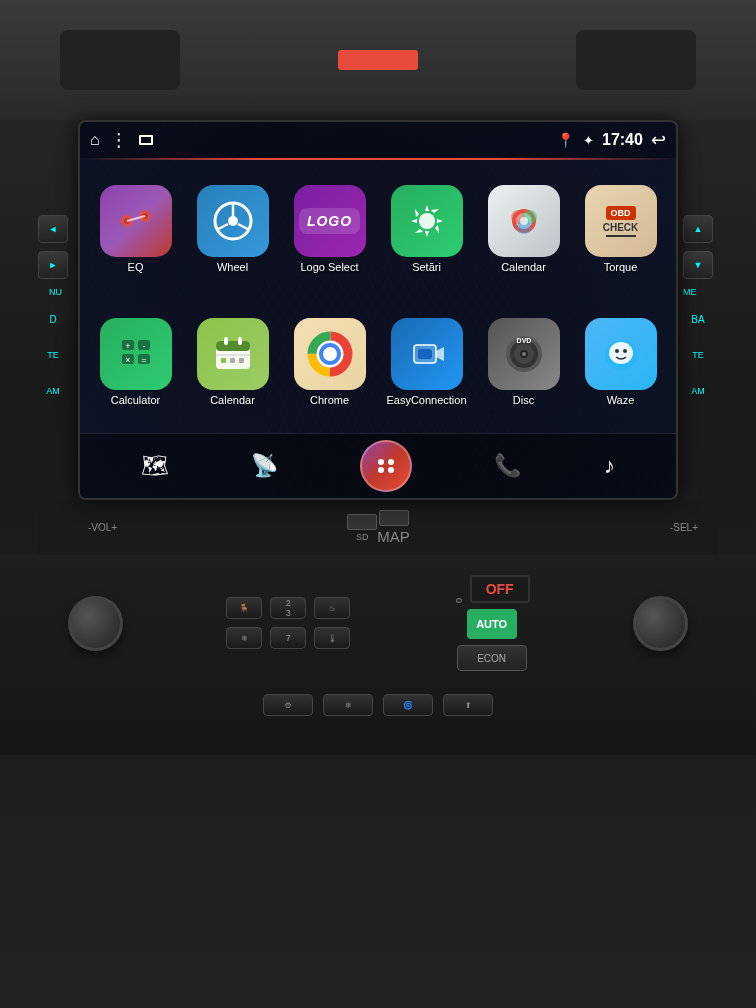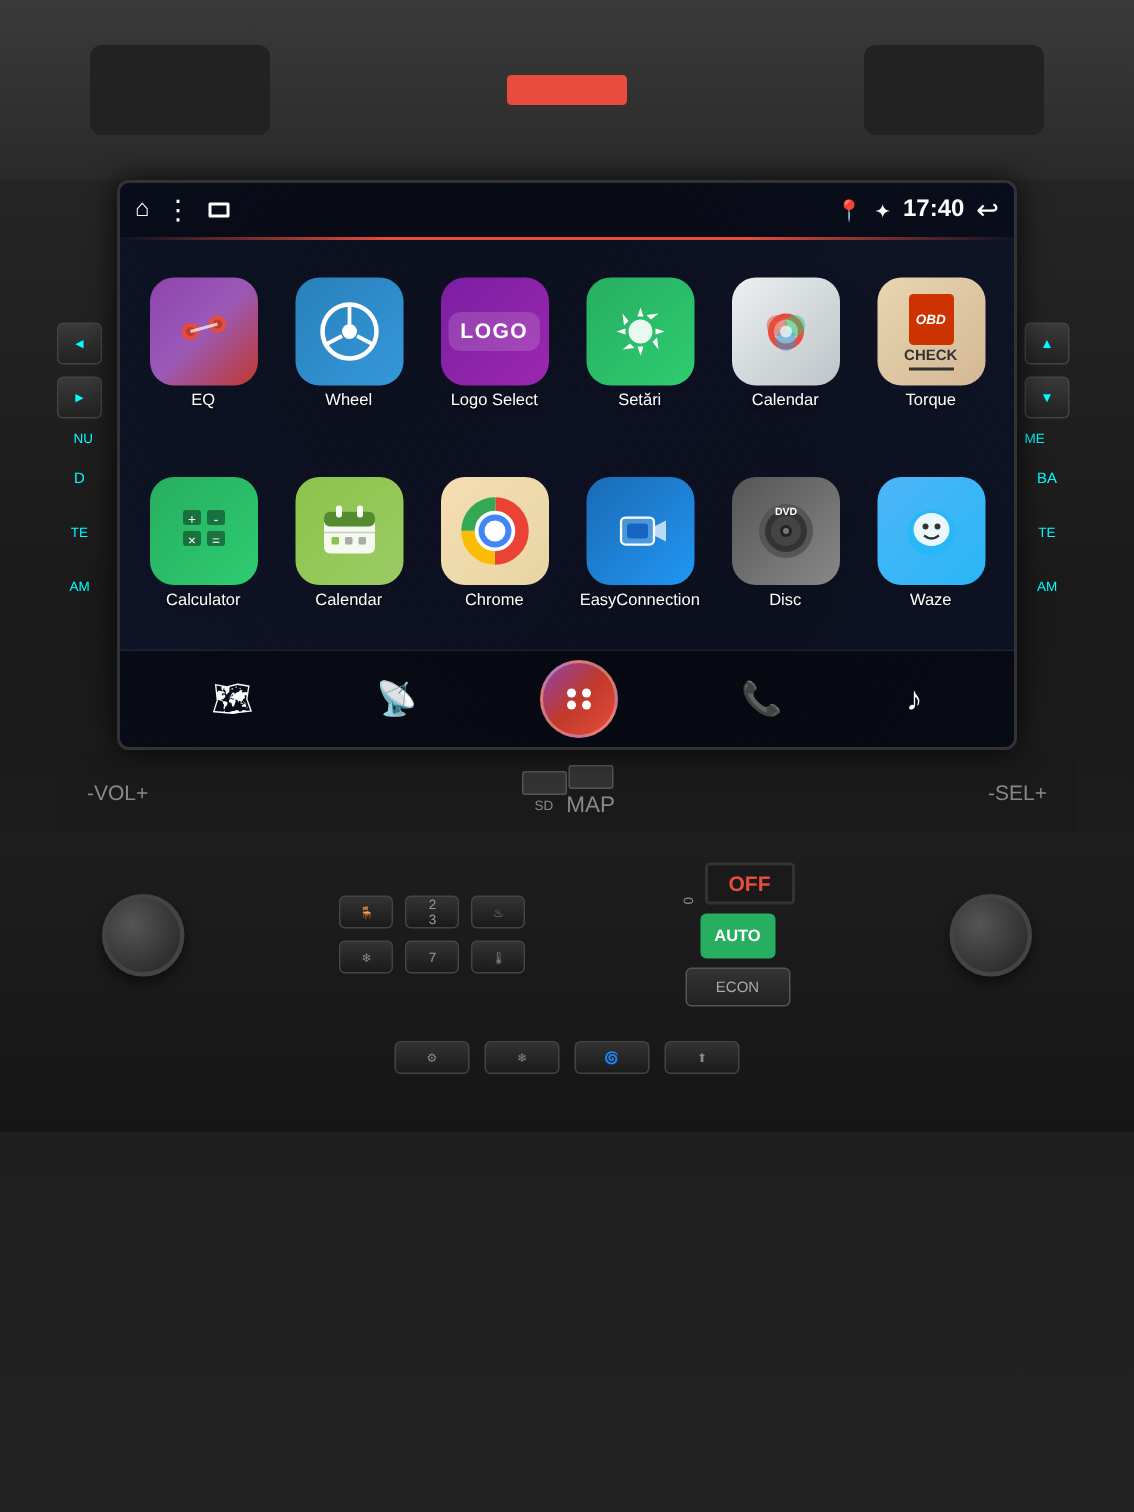--- a/index.html
+++ b/index.html
@@ -232,20 +232,21 @@
     }
 
     
     .icon-wheel {
       background: linear-gradient(135deg, #2980b9, #3498db);
     }
 
     
     .icon-logo {
       background: linear-gradient(135deg, #8e44ad, #9b59b6);
+      font-style: italic;
     }
 
     
     .icon-setari {
       background: linear-gradient(135deg, #27ae60, #2ecc71);
     }
 
     
     .icon-colorled {
       background: linear-gradient(135deg, #ecf0f1, #bdc3c7);
@@ -327,21 +328,22 @@
       height: 55px;
       background: #1a1a1a;
       display: flex;
       align-items: center;
       justify-content: space-between;
       padding: 0 20px;
     }
 
     .ctrl-label {
       color: #888;
-      font-size: 14px;
+      font-size: 10px;
+      margin-left: 30px;
     }
 
     .ctrl-group {
       display: flex;
       flex-direction: column;
       align-items: center;
       gap: 2px;
     }
 
     
@@ -545,21 +547,21 @@
                 <circle cx="24" cy="30" r="7" fill="rgba(52,152,219,0.5)"></circle>
                 <circle cx="24" cy="24" r="4" fill="rgba(255,255,255,0.7)"></circle>
               </svg>
             </div>
             <span class="app-label">Calendar</span>
           </div>
 
           <div class="app-item">
             <div class="app-icon icon-torque">
               <div style="display:flex; flex-direction:column; align-items:center; justify-content:center; width:100%; height:100%;">
-                <div style="background:#cc3300; color:#fff; font-size:9px; font-weight:bold; padding:12px 5px; border-radius:3px; margin-bottom:2px;font-style:italic;">OBD</div>
+                <div style="background:#cc3300; color:#fff; font-size:9px; font-weight:bold; padding:2px 5px; border-radius:3px; margin-bottom:2px;">OBD</div>
                 <div style="color:#333; font-size:10px; font-weight:bold;">CHECK</div>
                 <div style="width:30px; height:2px; background:#333; margin-top:2px;"></div>
               </div>
             </div>
             <span class="app-label">Torque</span>
           </div>
 
           <div class="app-item">
             <div class="app-icon icon-calculator">
               <svg width="44" height="44" viewBox="0 0 44 44">

